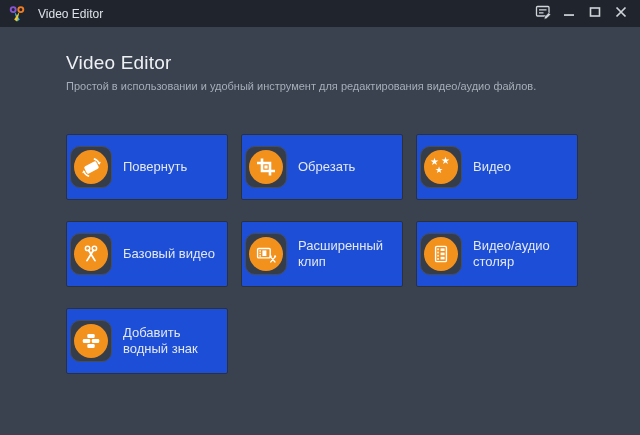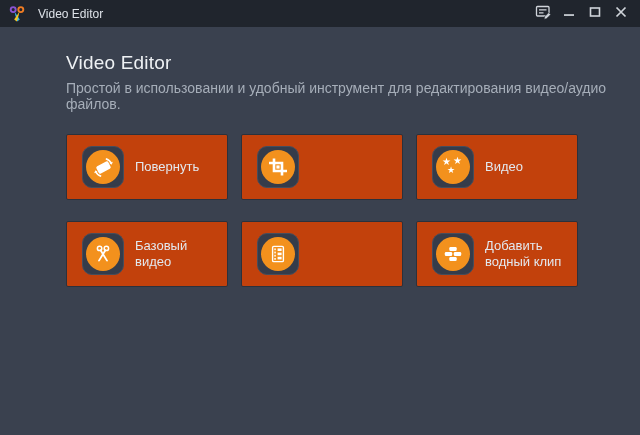--- a/index.html
+++ b/index.html
@@ -18,30 +18,30 @@
   .app-logo{width:18px;height:18px;display:flex;align-items:center;justify-content:center;}
   .titlebar-title{margin-left:12px;font-size:12px;color:#dde2e8;}
   .titlebar-controls{margin-left:auto;display:flex;align-items:center;}
   .tb-btn{
     width:26px;height:22px;display:flex;align-items:center;justify-content:center;
     cursor:pointer;border:none;background:transparent;padding:0;
   }
   
   .header{position:absolute;left:66px;top:52px;}
   .page-title{margin:0;font-size:19px;font-weight:400;color:#eef1f4;letter-spacing:.2px;}
-  .page-subtitle{margin:6px 0 0 0;font-size:14px;color:#a6aeb9;}
+  .page-subtitle{margin:6px 0 0 0;font-size:11px;color:#a6aeb9;}
   
   .grid{
     position:absolute;left:66px;top:134px;
     display:grid;grid-template-columns:repeat(3,162px);gap:21px 13px;
   }
   .tool{
     height:66px;box-sizing:border-box;
-    background:#c2410c;border:1px solid #2b313c;border-radius:2px;
-    display:flex;align-items:center;padding-left:15px;
+    background:#1d4ed8;border:1px solid #2b313c;border-radius:2px;
+    display:flex;align-items:center;padding-left:3px;
     cursor:pointer;
   }
   .icon-holder{
     width:42px;height:42px;box-sizing:border-box;flex:0 0 42px;
     border:1px solid #454d5c;border-radius:10px;background:#353c4a;
     display:flex;align-items:center;justify-content:center;
   }
   .icon-circle{
     width:34px;height:34px;border-radius:50%;background:#f3911d;
     display:flex;align-items:center;justify-content:center;position:relative;
@@ -131,20 +131,21 @@
   <div class="tool">
     <span class="icon-holder">
       <span class="icon-circle">
         <svg width="20" height="20" viewBox="0 0 20 20">
           <path d="M6 1.5 V14 H19" fill="none" stroke="#fff" stroke-width="2.6"></path>
           <path d="M1 6 H14 V18.5" fill="none" stroke="#fff" stroke-width="2.6"></path>
           <rect x="8.4" y="8.4" width="3.2" height="3.2" fill="#fff"></rect>
         </svg>
       </span>
     </span>
+    <span class="tool-label">Обрезать</span>
   </div>
 
   <div class="tool">
     <span class="icon-holder">
       <span class="icon-circle">
         <span class="star-box">
           <span class="star-a">★</span>
           <span class="star-b">★</span>
           <span class="star-c">★</span>
         </span>
@@ -160,47 +161,67 @@
           <circle cx="6.6" cy="4.4" r="2.2" fill="none" stroke="#fff" stroke-width="1.5"></circle>
           <circle cx="13.4" cy="4.4" r="2.2" fill="none" stroke="#fff" stroke-width="1.5"></circle>
           <path d="M7.6 6.3 L14 16.6" stroke="#fff" stroke-width="1.8" stroke-linecap="round"></path>
           <path d="M12.4 6.3 L6 16.6" stroke="#fff" stroke-width="1.8" stroke-linecap="round"></path>
         </svg>
       </span>
     </span>
     <span class="tool-label">Базовый видео</span>
   </div>
 
+  <div class="tool">
+    <span class="icon-holder">
+      <span class="icon-circle">
+        <svg width="21" height="21" viewBox="0 0 21 21">
+          <rect x="1.6" y="4.5" width="12.6" height="9.4" rx="1" fill="none" stroke="#fff" stroke-width="1.4"></rect>
+          <rect x="3.4" y="6.2" width="1.5" height="1.5" fill="#fff"></rect>
+          <rect x="3.4" y="8.7" width="1.5" height="1.5" fill="#fff"></rect>
+          <rect x="3.4" y="11.2" width="1.5" height="1.5" fill="#fff"></rect>
+          <rect x="6.4" y="6.4" width="4" height="5.6" fill="#fff"></rect>
+          <circle cx="14.6" cy="12.4" r="1.1" fill="#fff"></circle>
+          <circle cx="19.1" cy="12.4" r="1.1" fill="#fff"></circle>
+          <path d="M15 13.4 l4 4.6 M18.7 13.4 l-4 4.6" stroke="#fff" stroke-width="1.2" stroke-linecap="round"></path>
+        </svg>
+      </span>
+    </span>
+    <span class="tool-label">Расширенный
+клип</span>
+  </div>
 
 
   <div class="tool">
     <span class="icon-holder">
       <span class="icon-circle">
         <svg width="20" height="20" viewBox="0 0 20 20">
           <rect x="4.6" y="2.4" width="10.8" height="15.2" rx="1.2" fill="none" stroke="#fff" stroke-width="1.4"></rect>
           <rect x="6.3" y="4.4" width="1.5" height="1.8" fill="#fff"></rect>
           <rect x="6.3" y="7.6" width="1.5" height="1.8" fill="#fff"></rect>
           <rect x="6.3" y="10.8" width="1.5" height="1.8" fill="#fff"></rect>
           <rect x="6.3" y="14" width="1.5" height="1.8" fill="#fff"></rect>
           <rect x="9.6" y="4.4" width="4" height="2.6" fill="#fff"></rect>
           <rect x="9.6" y="8.6" width="4" height="2.6" fill="#fff"></rect>
           <rect x="9.6" y="12.8" width="4" height="2.6" fill="#fff"></rect>
         </svg>
       </span>
     </span>
+    <span class="tool-label">Видео/аудио
+столяр</span>
   </div>
 
   <div class="tool">
     <span class="icon-holder">
       <span class="icon-circle">
         <svg width="20" height="20" viewBox="0 0 20 20">
           <rect x="6.3" y="3" width="7.4" height="4" rx="1.2" fill="#fff"></rect>
           <rect x="1.8" y="8" width="7.4" height="4" rx="1.2" fill="#fff"></rect>
           <rect x="10.8" y="8" width="7.4" height="4" rx="1.2" fill="#fff"></rect>
           <rect x="6.3" y="13" width="7.4" height="4" rx="1.2" fill="#fff"></rect>
         </svg>
       </span>
     </span>
     <span class="tool-label">Добавить
-водный клип</span>
+водный знак</span>
   </div>
 
 </div>
 
 </body></html>

